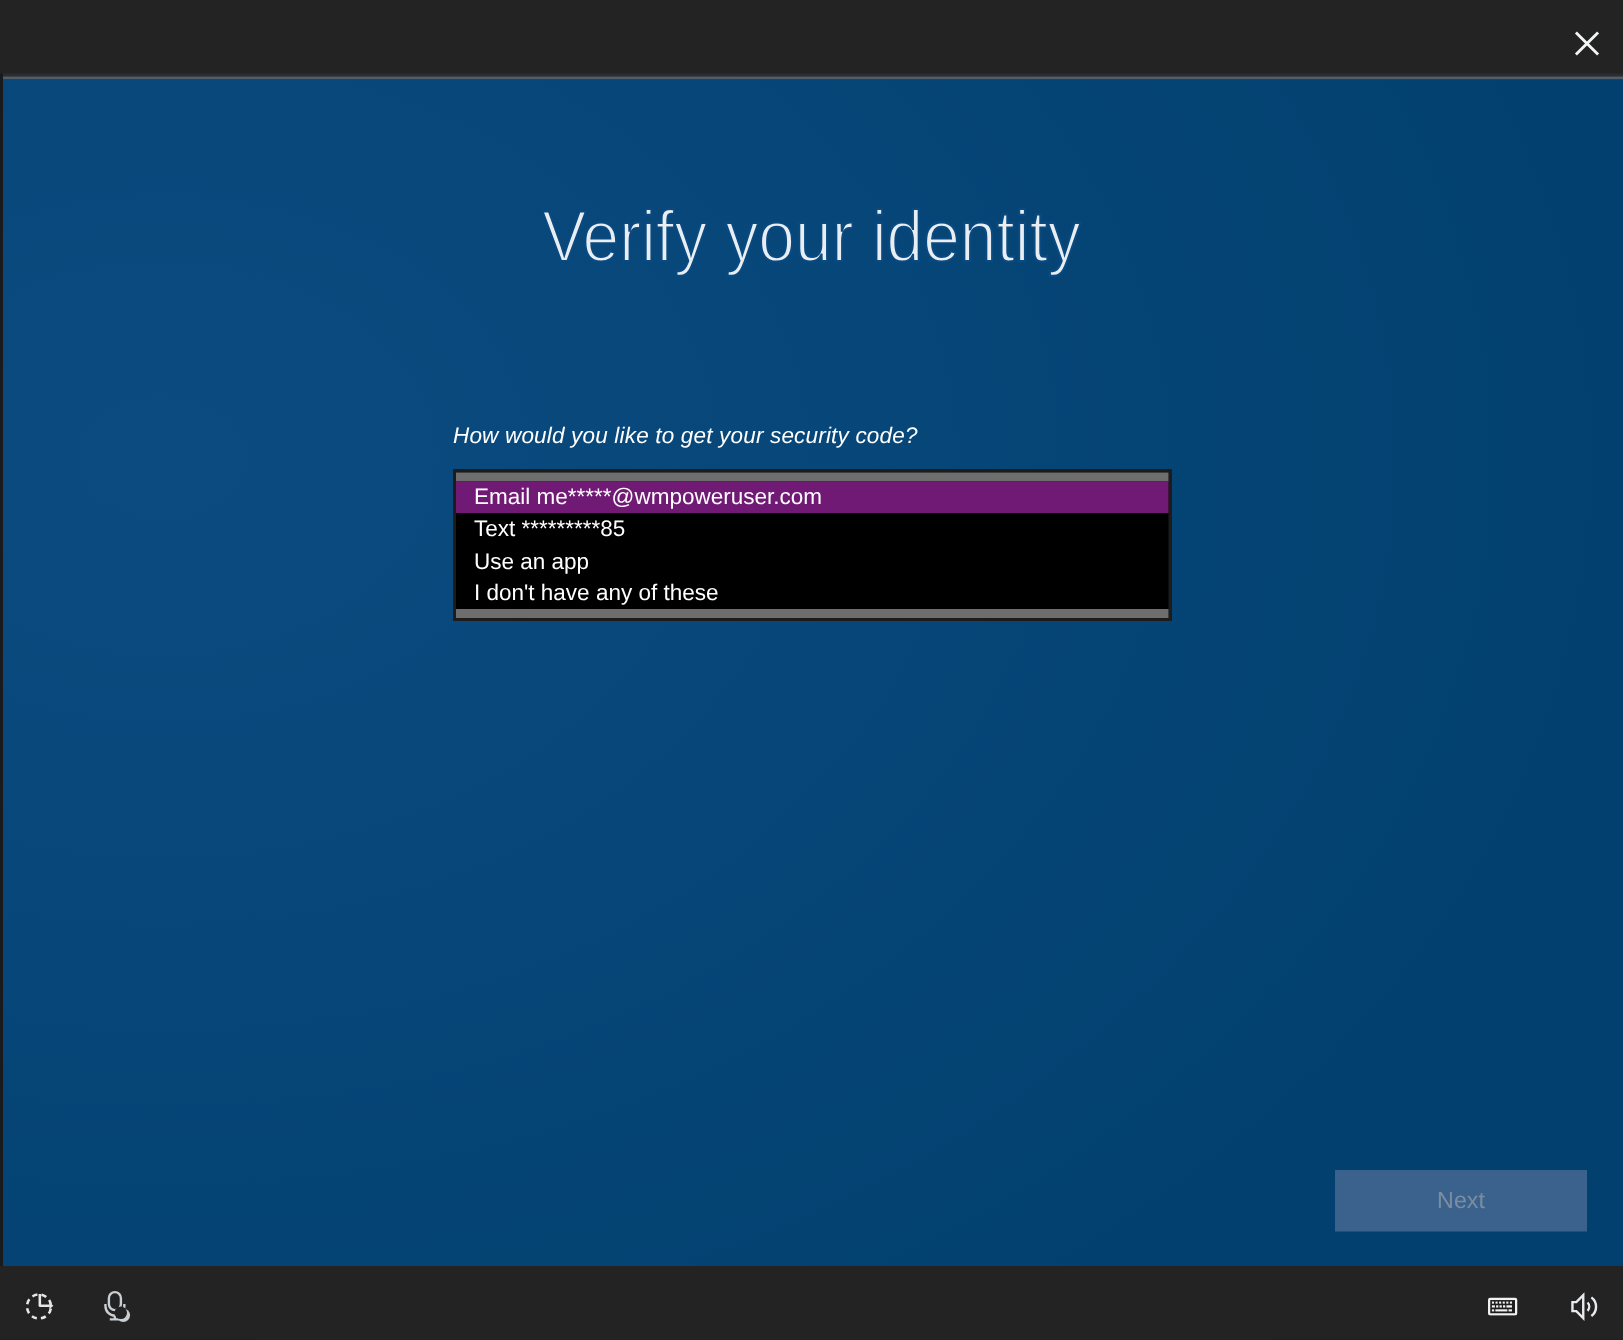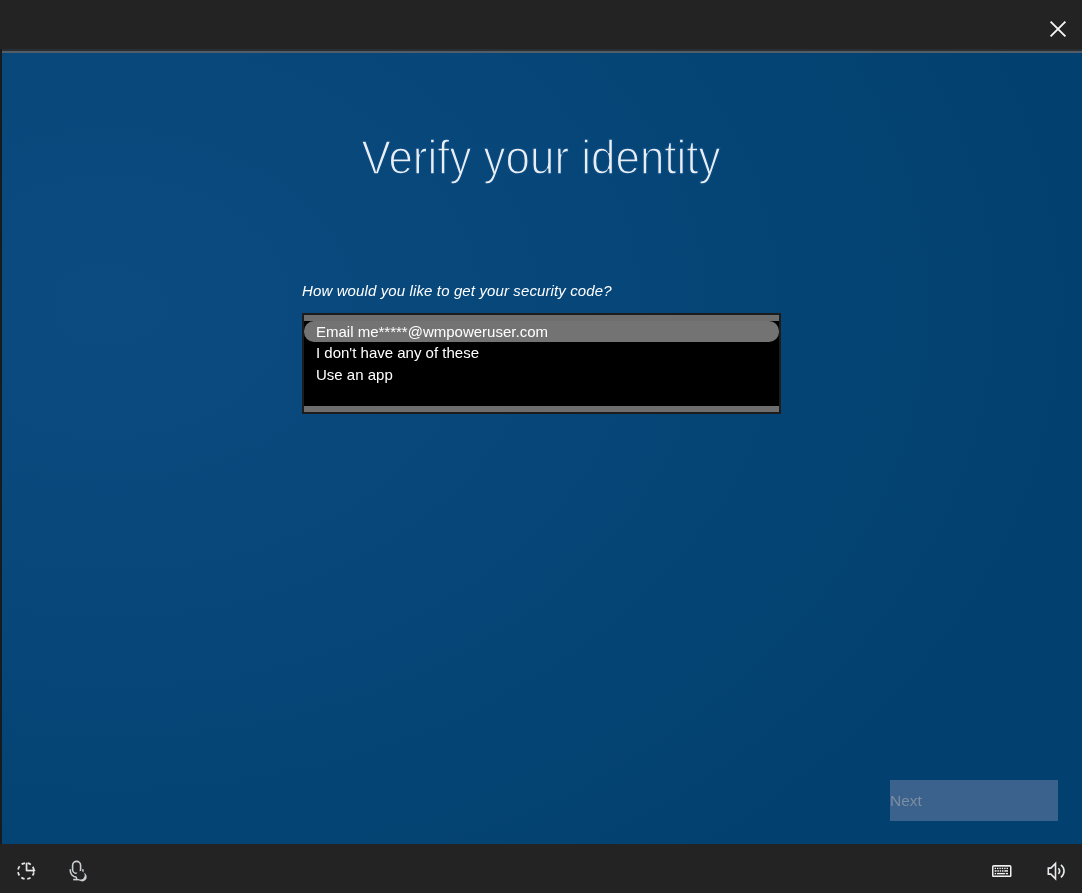--- a/index.html
+++ b/index.html
@@ -15,24 +15,24 @@
 
   .title{position:absolute;left:0;top:0;width:1082px;text-align:center;}
   .label{position:absolute;left:302px;top:282px;font-size:15px;color:#ffffff;letter-spacing:0.12px;font-style:italic;}
 
   .listbox{position:absolute;left:302px;top:313px;width:475px;height:97px;
            border:2px solid #1c1c1c;background:#000000;}
   .strip{height:6px;background:#6e6e6e;}
   .stripB{position:absolute;left:0;bottom:0;width:100%;height:6px;background:#6e6e6e;}
   .row{height:21.25px;line-height:21.25px;padding-left:12px;font-size:15px;color:#ffffff;
        white-space:nowrap;}
-  .rowsel{background:#737373;border-radius:10px;}
+  .rowsel{background:#701a75;}
 
   .next{position:absolute;left:890px;top:780px;width:168px;height:41px;background:#3a628c;
-        color:#7b8da1;font-size:15.5px;line-height:41px;}
+        color:#7b8da1;font-size:15.5px;text-align:center;line-height:41px;}
 </style>
 </head>
 <body>
   <div class="topbar"></div>
   <div class="sepA"></div>
   <div class="sepB"></div>
   <div class="main"></div>
   <div class="leftstrip"></div>
   <div class="bottombar"></div>
 
@@ -42,22 +42,23 @@
 
   <svg class="title" width="1082" height="210" viewBox="0 0 1082 210">
     <text x="541" y="174" text-anchor="middle" font-size="48" fill="#e9eef3" font-family="Liberation Sans, sans-serif" textLength="359" lengthAdjust="spacingAndGlyphs" stroke="#0a4a80" stroke-width="1.5">Verify your identity</text>
   </svg>
 
   <div class="label">How would you like to get your security code?</div>
 
   <div class="listbox">
     <div class="strip"></div>
     <div class="row rowsel">Email me*****@wmpoweruser.com</div>
+    <div class="row">Text *********85</div>
+    <div class="row">Use an app</div>
     <div class="row">I don't have any of these</div>
-    <div class="row">Use an app</div>
     <div class="stripB"></div>
   </div>
 
   <div class="next">Next</div>
 
   <svg style="position:absolute;left:10px;top:854px" width="34" height="34" viewBox="0 0 34 34">
     <g stroke="#e6e6e6" fill="none" stroke-width="1.7">
       <circle cx="16" cy="17" r="8" stroke-dasharray="3.5 2.79" stroke-dashoffset="4.9"></circle>
       <path d="M16.55 8.7 L16.55 16.9"></path>
       <path d="M16.1 16.55 L23.2 16.55"></path>

